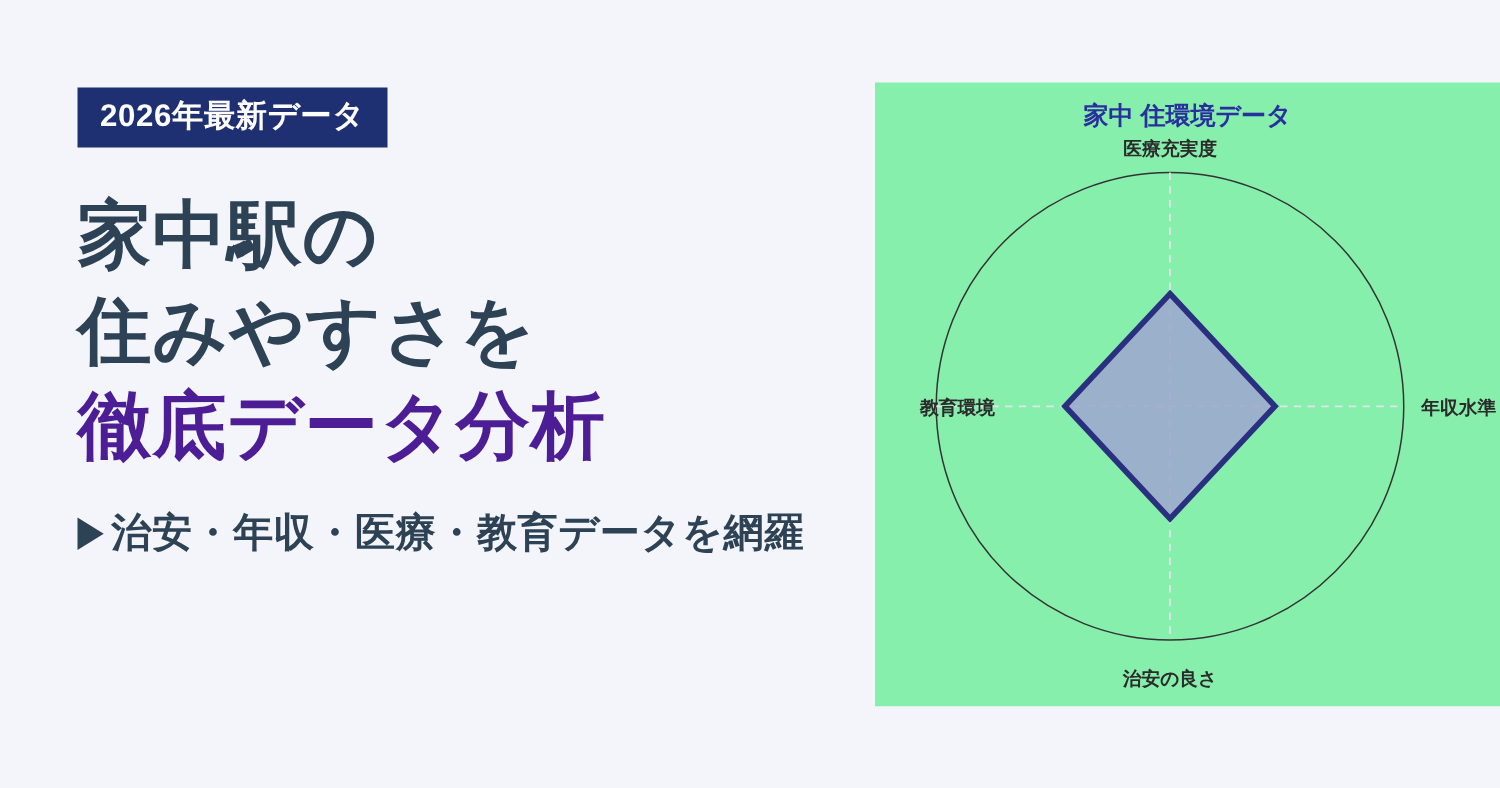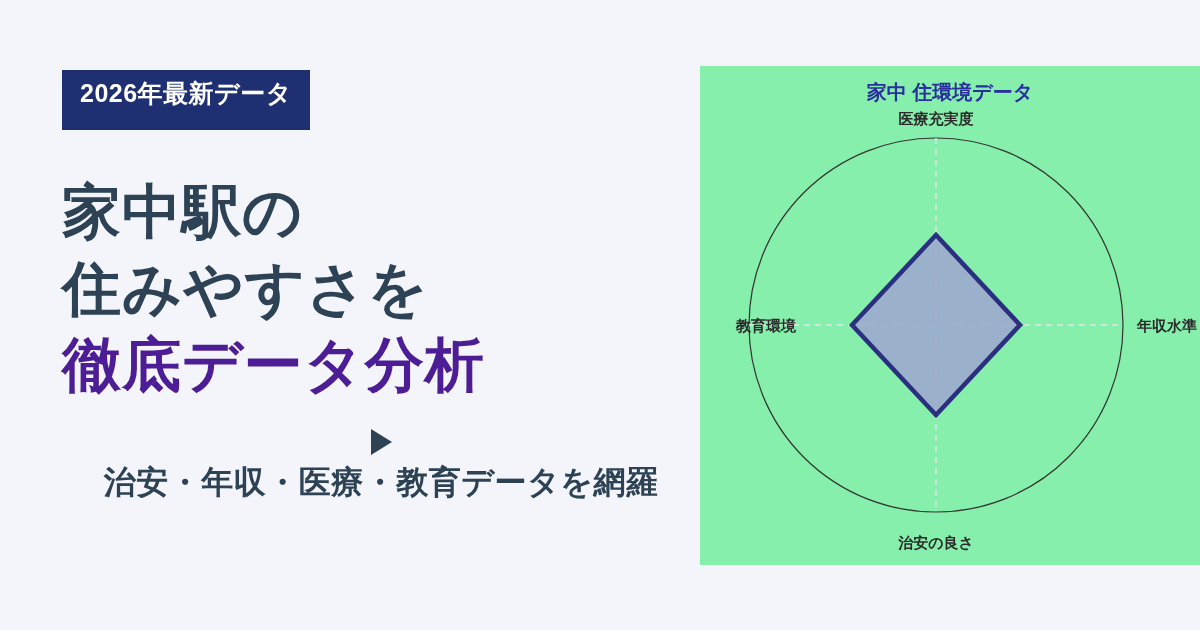--- a/index.html
+++ b/index.html
@@ -26,48 +26,47 @@
     padding: 70px 0 0 62px;
   }
 
   .badge {
     display: inline-block;
     background: #1e2f72;
     color: #ffffff;
     font-size: 25px;
     font-weight: bold;
     letter-spacing: 0.5px;
-    padding: 11px 18px 24px 18px;
+    padding: 11px 18px 12px 18px;
     line-height: 1;
     white-space: nowrap;
   }
 
   .headline {
-    margin-top: 44px;
+    margin-top: 32px;
     font-size: 59px;
     font-weight: bold;
     line-height: 1.30;
     letter-spacing: 1px;
     color: #2d4255;
     white-space: nowrap;
   }
   .headline .line { display: block; }
   .headline .accent { color: #4c1d95; }
 
   .subtitle {
     margin-top: 25px;
     font-size: 32px;
     font-weight: bold;
     color: #2d4255;
     letter-spacing: 0.5px;
     white-space: nowrap;
     display: flex;
     align-items: center;
     gap: 6px;
-    flex-direction: column;
   }
   .tri {
     display: inline-block;
     width: 0;
     height: 0;
     border-left: 21px solid #2d4255;
     border-top: 13px solid transparent;
     border-bottom: 13px solid transparent;
     flex: none;
   }

